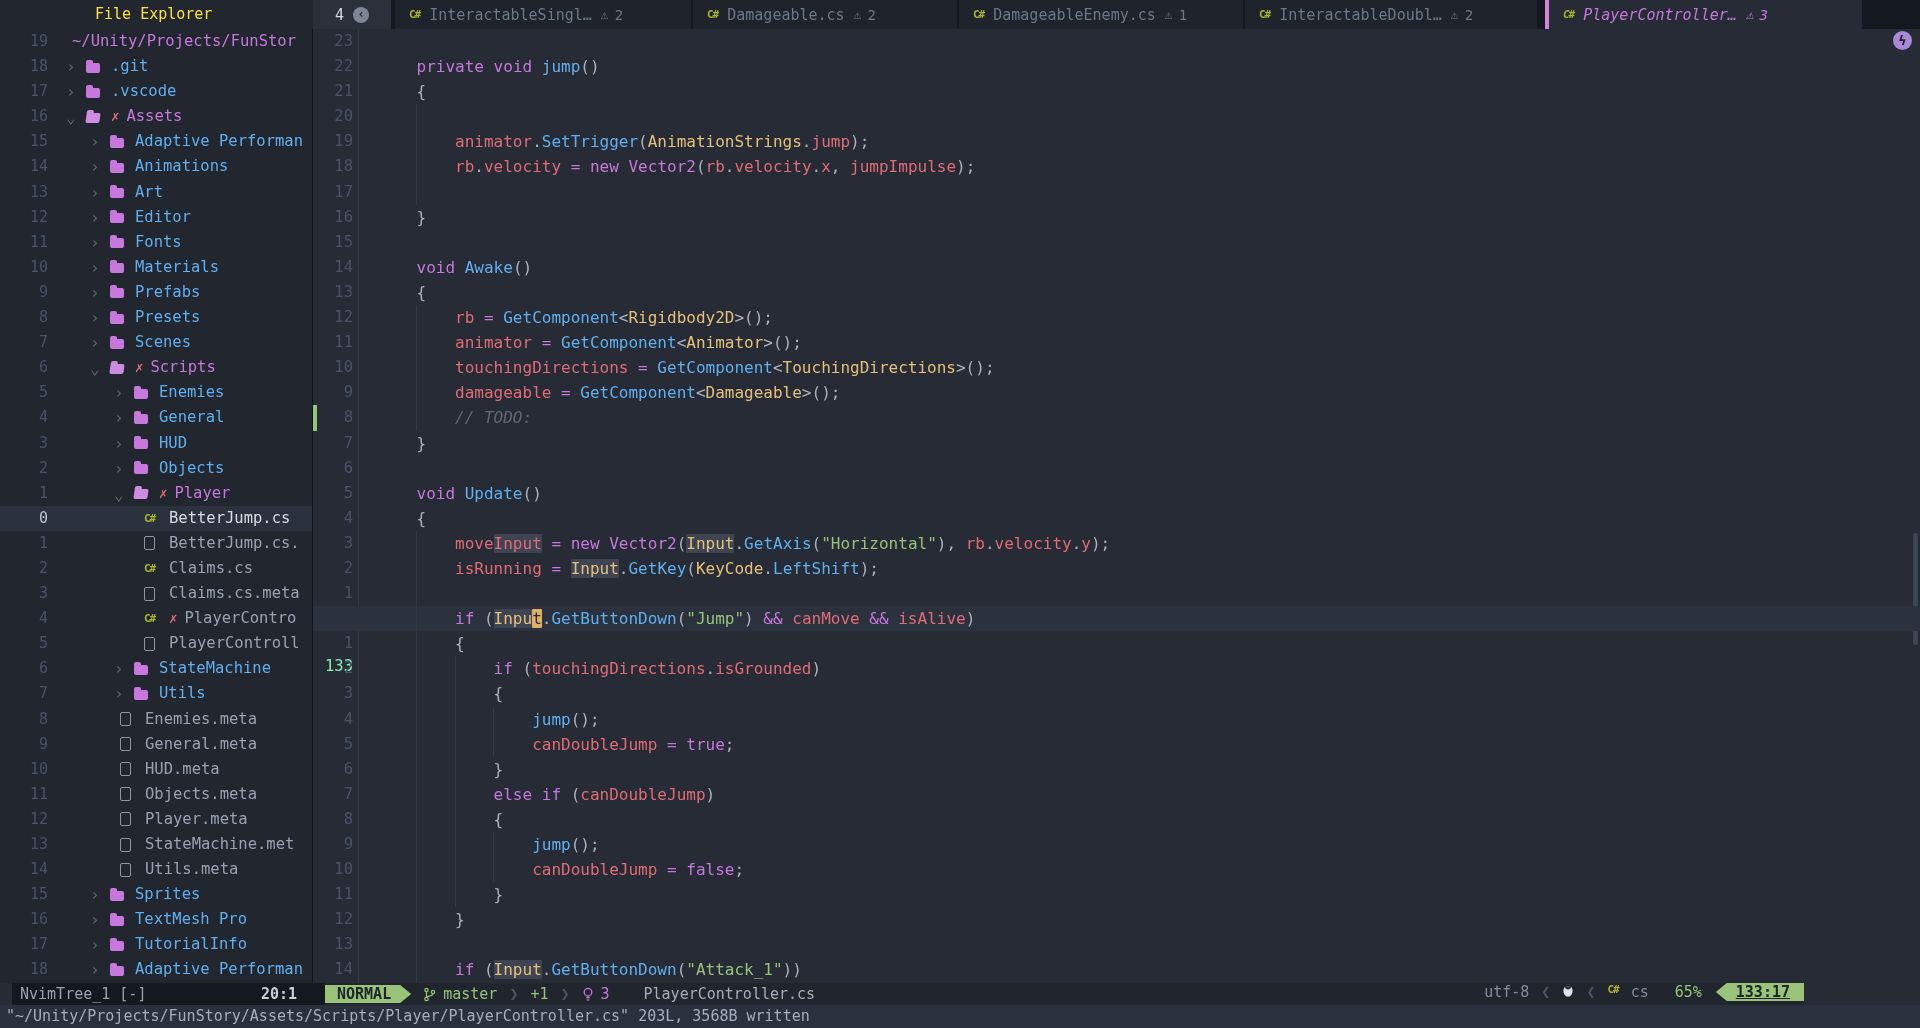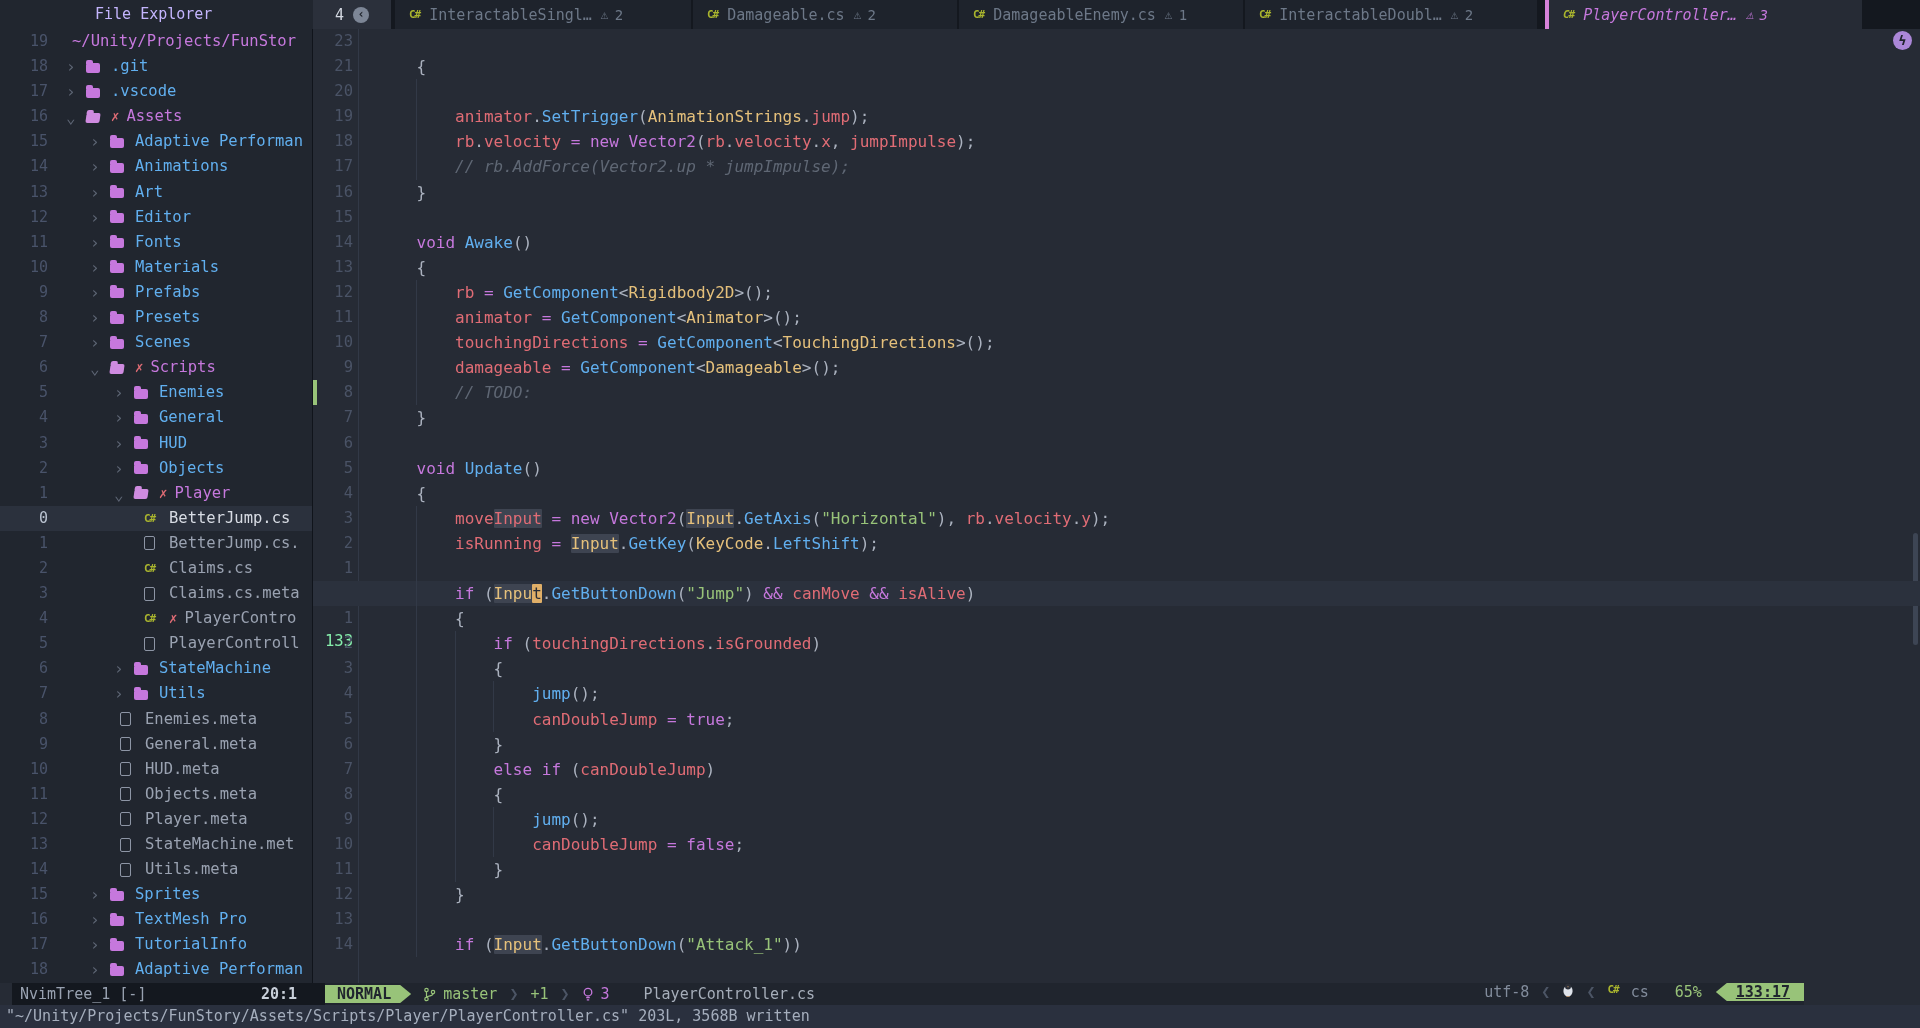--- a/index.html
+++ b/index.html
@@ -1,21 +1,21 @@
 <!DOCTYPE html>
 <html><head>
 <meta charset="utf-8">
 <style>
   html,body{margin:0;padding:0;width:1920px;height:1028px;background:#262b35;overflow:hidden;
     font-family:"DejaVu Sans Mono",monospace;}
   *{box-sizing:border-box;}
 
   
   .tabbar{position:absolute;left:0;top:0;width:1920px;height:29px;background:#14181f;display:flex;align-items:stretch;}
-  .sidebar-title{width:313px;flex:none;background:#21262f;color:#c4b5fd;font-size:15px;line-height:29px;padding-left:95px;}
+  .sidebar-title{width:313px;flex:none;background:#21262f;color:#fde047;font-size:15px;line-height:29px;padding-left:95px;}
   .bufcount{width:78px;flex:none;background:#2b303b;display:flex;align-items:center;justify-content:center;gap:9px;color:#d4d9e2;font-size:15px;margin-right:4px;}
   .circ-left{display:inline-block;width:16px;height:16px;border-radius:50%;background:#7d8696;color:#1b1f27;font-size:12px;font-weight:bold;text-align:center;line-height:15px;}
   .tab{display:flex;align-items:center;gap:9px;padding:0 14px;background:#1e232c;margin-right:2px;font-size:15px;color:#6d7888;white-space:nowrap;overflow:hidden;flex:none;}
   .tab .tlabel{overflow:hidden;text-overflow:clip;}
   .tab.active{background:#262b35;border-left:4px solid #d782d9;color:#c678dd;font-style:italic;margin-left:6px;}
   .tab .warnwrap{display:flex;gap:6px;align-items:center;font-size:14px;}
   .csicon{color:#a9b42e;font-size:11px;font-weight:bold;letter-spacing:-1px;flex:none;}
   .tab.active .csicon{color:#a9b42e;}
   .bolt{position:absolute;right:8px;top:31px;width:19px;height:19px;border-radius:50%;background:#ab87d8;color:#20242d;font-size:13px;font-weight:bold;text-align:center;line-height:19px;z-index:5;}
 
@@ -511,25 +511,26 @@
         </span>
         <span class="tlab b">Adaptive Performan</span>
       </div>
     </div>
   </div>
 
 <div class="code" id="codewin">
   <div class="classguide"></div>
   <div class="scrollthumb"></div>
 <div class="crow"><span class="sign"></span><span class="cnum">23</span><span class="ctext"></span></div>
+    <div class="crow"><span class="sign"></span><span class="cnum">22</span><span class="ctext"><span class="tk-p">    </span><span class="tk-k">private</span><span class="tk-p"> </span><span class="tk-k">void</span><span class="tk-p"> </span><span class="tk-f">jump</span><span class="tk-p">()</span></span></div>
     <div class="crow"><span class="sign"></span><span class="cnum">21</span><span class="ctext"><span class="tk-p">    {</span></span></div>
     <div class="crow"><div class="guide" style="left: 103.406px;"></div><span class="sign"></span><span class="cnum">20</span><span class="ctext"></span></div>
     <div class="crow"><div class="guide" style="left: 103.406px;"></div><span class="sign"></span><span class="cnum">19</span><span class="ctext"><span class="tk-p">        </span><span class="tk-v">animator</span><span class="tk-p">.</span><span class="tk-f">SetTrigger</span><span class="tk-p">(</span><span class="tk-t">AnimationStrings</span><span class="tk-p">.</span><span class="tk-v">jump</span><span class="tk-p">);</span></span></div>
     <div class="crow"><div class="guide" style="left: 103.406px;"></div><span class="sign"></span><span class="cnum">18</span><span class="ctext"><span class="tk-p">        </span><span class="tk-v">rb</span><span class="tk-p">.</span><span class="tk-v">velocity</span><span class="tk-o"> = </span><span class="tk-k">new</span><span class="tk-p"> </span><span class="tk-k">Vector2</span><span class="tk-p">(</span><span class="tk-v">rb</span><span class="tk-p">.</span><span class="tk-v">velocity</span><span class="tk-p">.</span><span class="tk-v">x</span><span class="tk-p">, </span><span class="tk-v">jumpImpulse</span><span class="tk-p">);</span></span></div>
-    <div class="crow"><div class="guide" style="left: 103.406px;"></div><span class="sign"></span><span class="cnum">17</span><span class="ctext"><span class="tk-p">        </span><span class="tk-c">// rb.AddForce(Vector2.up * jumpImpulse);</span></span></div>
+    <div class="crow"><div class="guide" style="left: 103.406px;"></div><span class="sign"></span><span class="cnum">17</span></div>
     <div class="crow"><span class="sign"></span><span class="cnum">16</span><span class="ctext"><span class="tk-p">    }</span></span></div>
     <div class="crow"><span class="sign"></span><span class="cnum">15</span><span class="ctext"></span></div>
     <div class="crow"><span class="sign"></span><span class="cnum">14</span><span class="ctext"><span class="tk-p">    </span><span class="tk-k">void</span><span class="tk-p"> </span><span class="tk-f">Awake</span><span class="tk-p">()</span></span></div>
     <div class="crow"><span class="sign"></span><span class="cnum">13</span><span class="ctext"><span class="tk-p">    {</span></span></div>
     <div class="crow"><div class="guide" style="left: 103.406px;"></div><span class="sign"></span><span class="cnum">12</span><span class="ctext"><span class="tk-p">        </span><span class="tk-v">rb</span><span class="tk-o"> = </span><span class="tk-f">GetComponent</span><span class="tk-p">&lt;</span><span class="tk-t">Rigidbody2D</span><span class="tk-p">&gt;();</span></span></div>
     <div class="crow"><div class="guide" style="left: 103.406px;"></div><span class="sign"></span><span class="cnum">11</span><span class="ctext"><span class="tk-p">        </span><span class="tk-v">animator</span><span class="tk-o"> = </span><span class="tk-f">GetComponent</span><span class="tk-p">&lt;</span><span class="tk-t">Animator</span><span class="tk-p">&gt;();</span></span></div>
     <div class="crow"><div class="guide" style="left: 103.406px;"></div><span class="sign"></span><span class="cnum">10</span><span class="ctext"><span class="tk-p">        </span><span class="tk-v">touchingDirections</span><span class="tk-o"> = </span><span class="tk-f">GetComponent</span><span class="tk-p">&lt;</span><span class="tk-t">TouchingDirections</span><span class="tk-p">&gt;();</span></span></div>
     <div class="crow"><div class="guide" style="left: 103.406px;"></div><span class="sign"></span><span class="cnum">9</span><span class="ctext"><span class="tk-p">        </span><span class="tk-v">damageable</span><span class="tk-o"> = </span><span class="tk-f">GetComponent</span><span class="tk-p">&lt;</span><span class="tk-t">Damageable</span><span class="tk-p">&gt;();</span></span></div>
     <div class="crow"><div class="guide" style="left: 103.406px;"></div><span class="sign green"></span><span class="cnum">8</span><span class="ctext"><span class="tk-p">        </span><span class="tk-c">// TODO:</span></span></div>
     <div class="crow"><span class="sign"></span><span class="cnum">7</span><span class="ctext"><span class="tk-p">    }</span></span></div>

